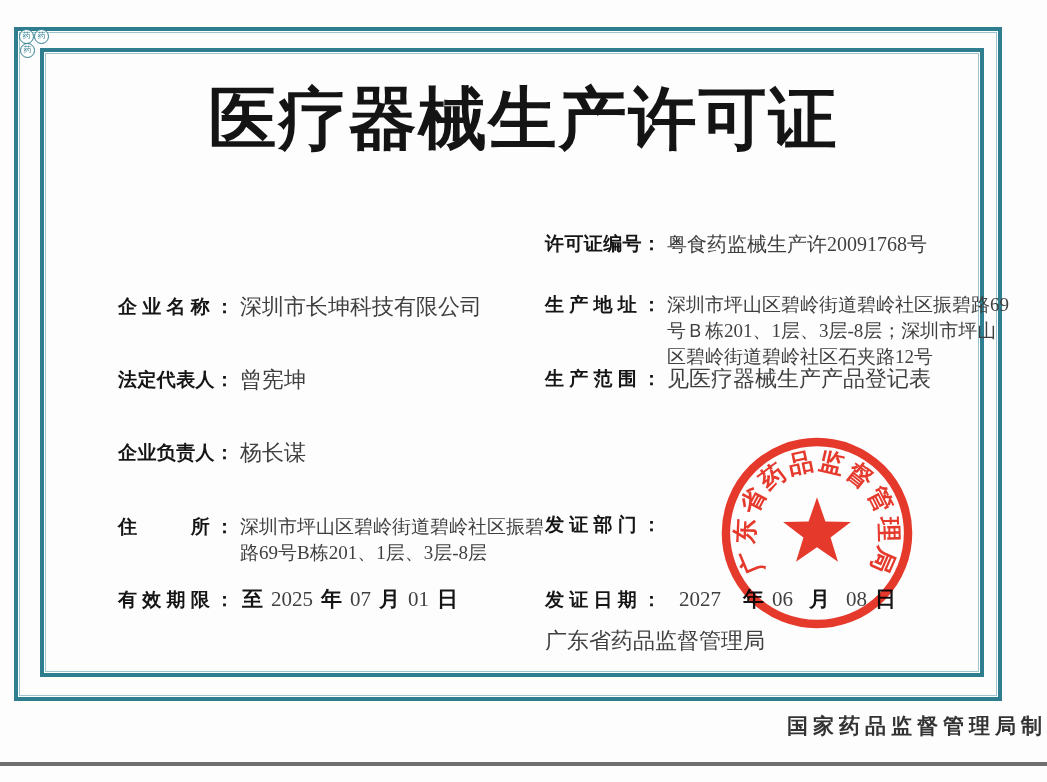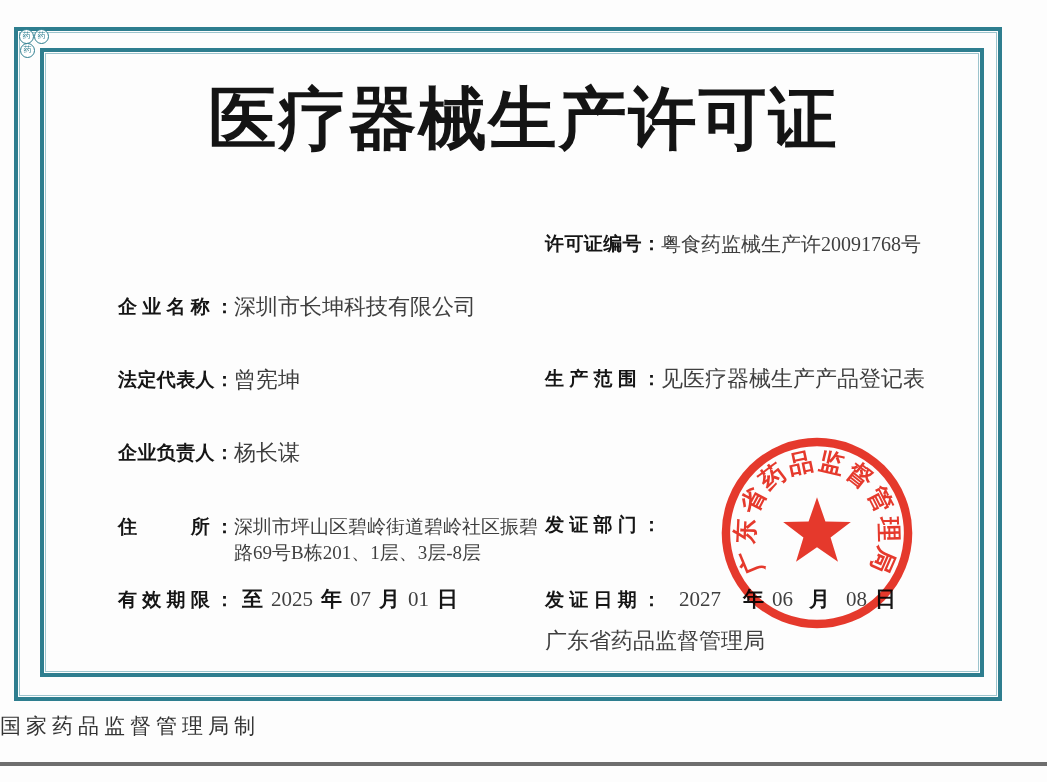--- a/index.html
+++ b/index.html
@@ -47,21 +47,21 @@
   
   .title{
     position:absolute;left:0;right:0;top:76px;
     text-align:center;font-size:68px;line-height:84px;font-weight:700;
     color:#141414;letter-spacing:2px;white-space:nowrap;
   }
 
   
   .row{position:absolute;display:flex;align-items:flex-start;}
   .lbl{
-    display:inline-block;width:116px;flex:0 0 116px;margin-right:0;
+    display:inline-block;width:116px;flex:0 0 116px;margin-right:6px;
     font-size:19px;line-height:26px;font-weight:700;color:var(--label-color);
     text-align:justify;text-align-last:justify;white-space:nowrap;
   }
   .val{
     font-family:"Liberation Serif","DejaVu Serif",serif;
     font-size:22px;line-height:26px;color:var(--value-color);white-space:nowrap;
   }
   .val.wrap{white-space:normal;font-size:19px;line-height:26px;}
   .val.w-addr{width:342px;}
   .val.w-res{width:306px;}
@@ -89,22 +89,22 @@
   }
   .seal circle{fill:none;stroke:var(--seal);stroke-width:8.5;}
   .seal polygon{fill:var(--seal);}
   .seal text{
     fill:var(--seal);font-size:25px;letter-spacing:3px;font-weight:700;
     font-family:"Liberation Serif","DejaVu Serif",serif;
   }
 
   
   .footer-text{
-    position:absolute;left:0;right:0;top:712px;text-align:left;
-    font-size:21px;font-weight:400;letter-spacing:5px;color:#333;
+    position:absolute;left:0;right:0;top:712px;text-align:right;
+    font-size:21px;font-weight:700;letter-spacing:5px;color:#333;
   }
   .bottom-line{
     position:absolute;left:0;top:762px;width:1047px;height:4px;
     background:var(--footer-line);
   }
 </style>
 </head>
 <body>
 
 <div class="page">
@@ -127,20 +127,24 @@
   <div class="row" id="row-license">
     <span class="lbl">许可证编号：</span>
     <span class="val" style="font-size:20px">粤食药监械生产许20091768号</span>
   </div>
 
   <div class="row" id="row-company">
     <span class="lbl">企业名称：</span>
     <span class="val">深圳市长坤科技有限公司</span>
   </div>
 
+  <div class="row" id="row-address">
+    <span class="lbl">生产地址：</span>
+    <span class="val wrap w-addr">深圳市坪山区碧岭街道碧岭社区振碧路69号Ｂ栋201、1层、3层-8层；深圳市坪山区碧岭街道碧岭社区石夹路12号</span>
+  </div>
 
   <div class="row" id="row-legal">
     <span class="lbl">法定代表人：</span>
     <span class="val">曾宪坤</span>
   </div>
 
   <div class="row" id="row-scope">
     <span class="lbl">生产范围：</span>
     <span class="val">见医疗器械生产产品登记表</span>
   </div>

